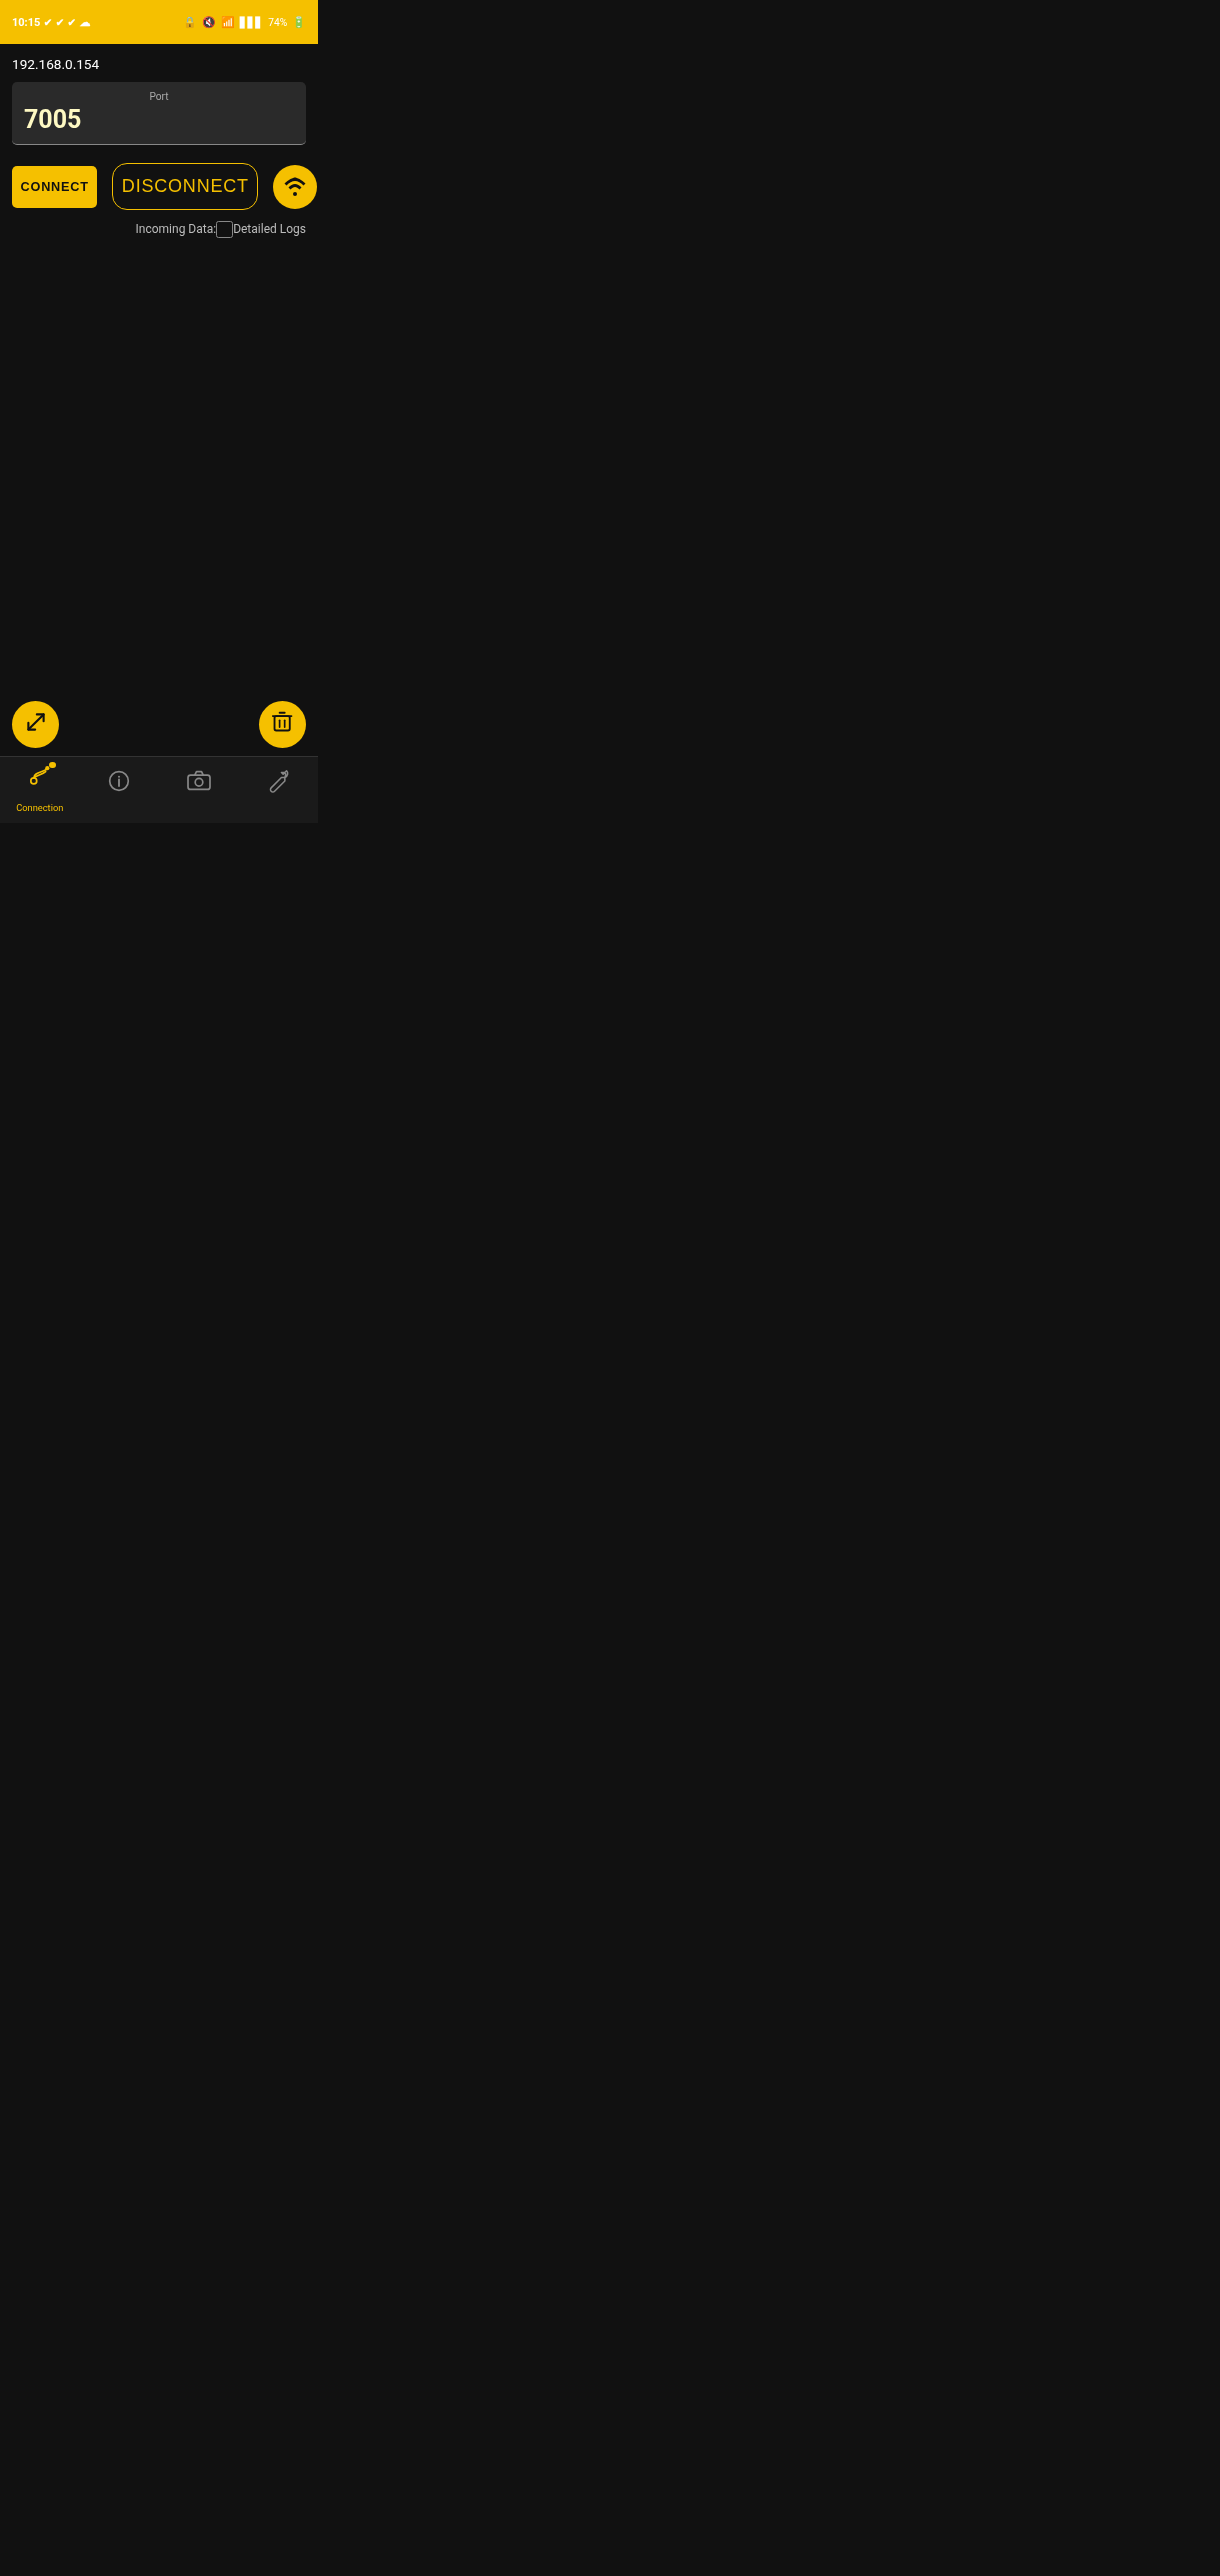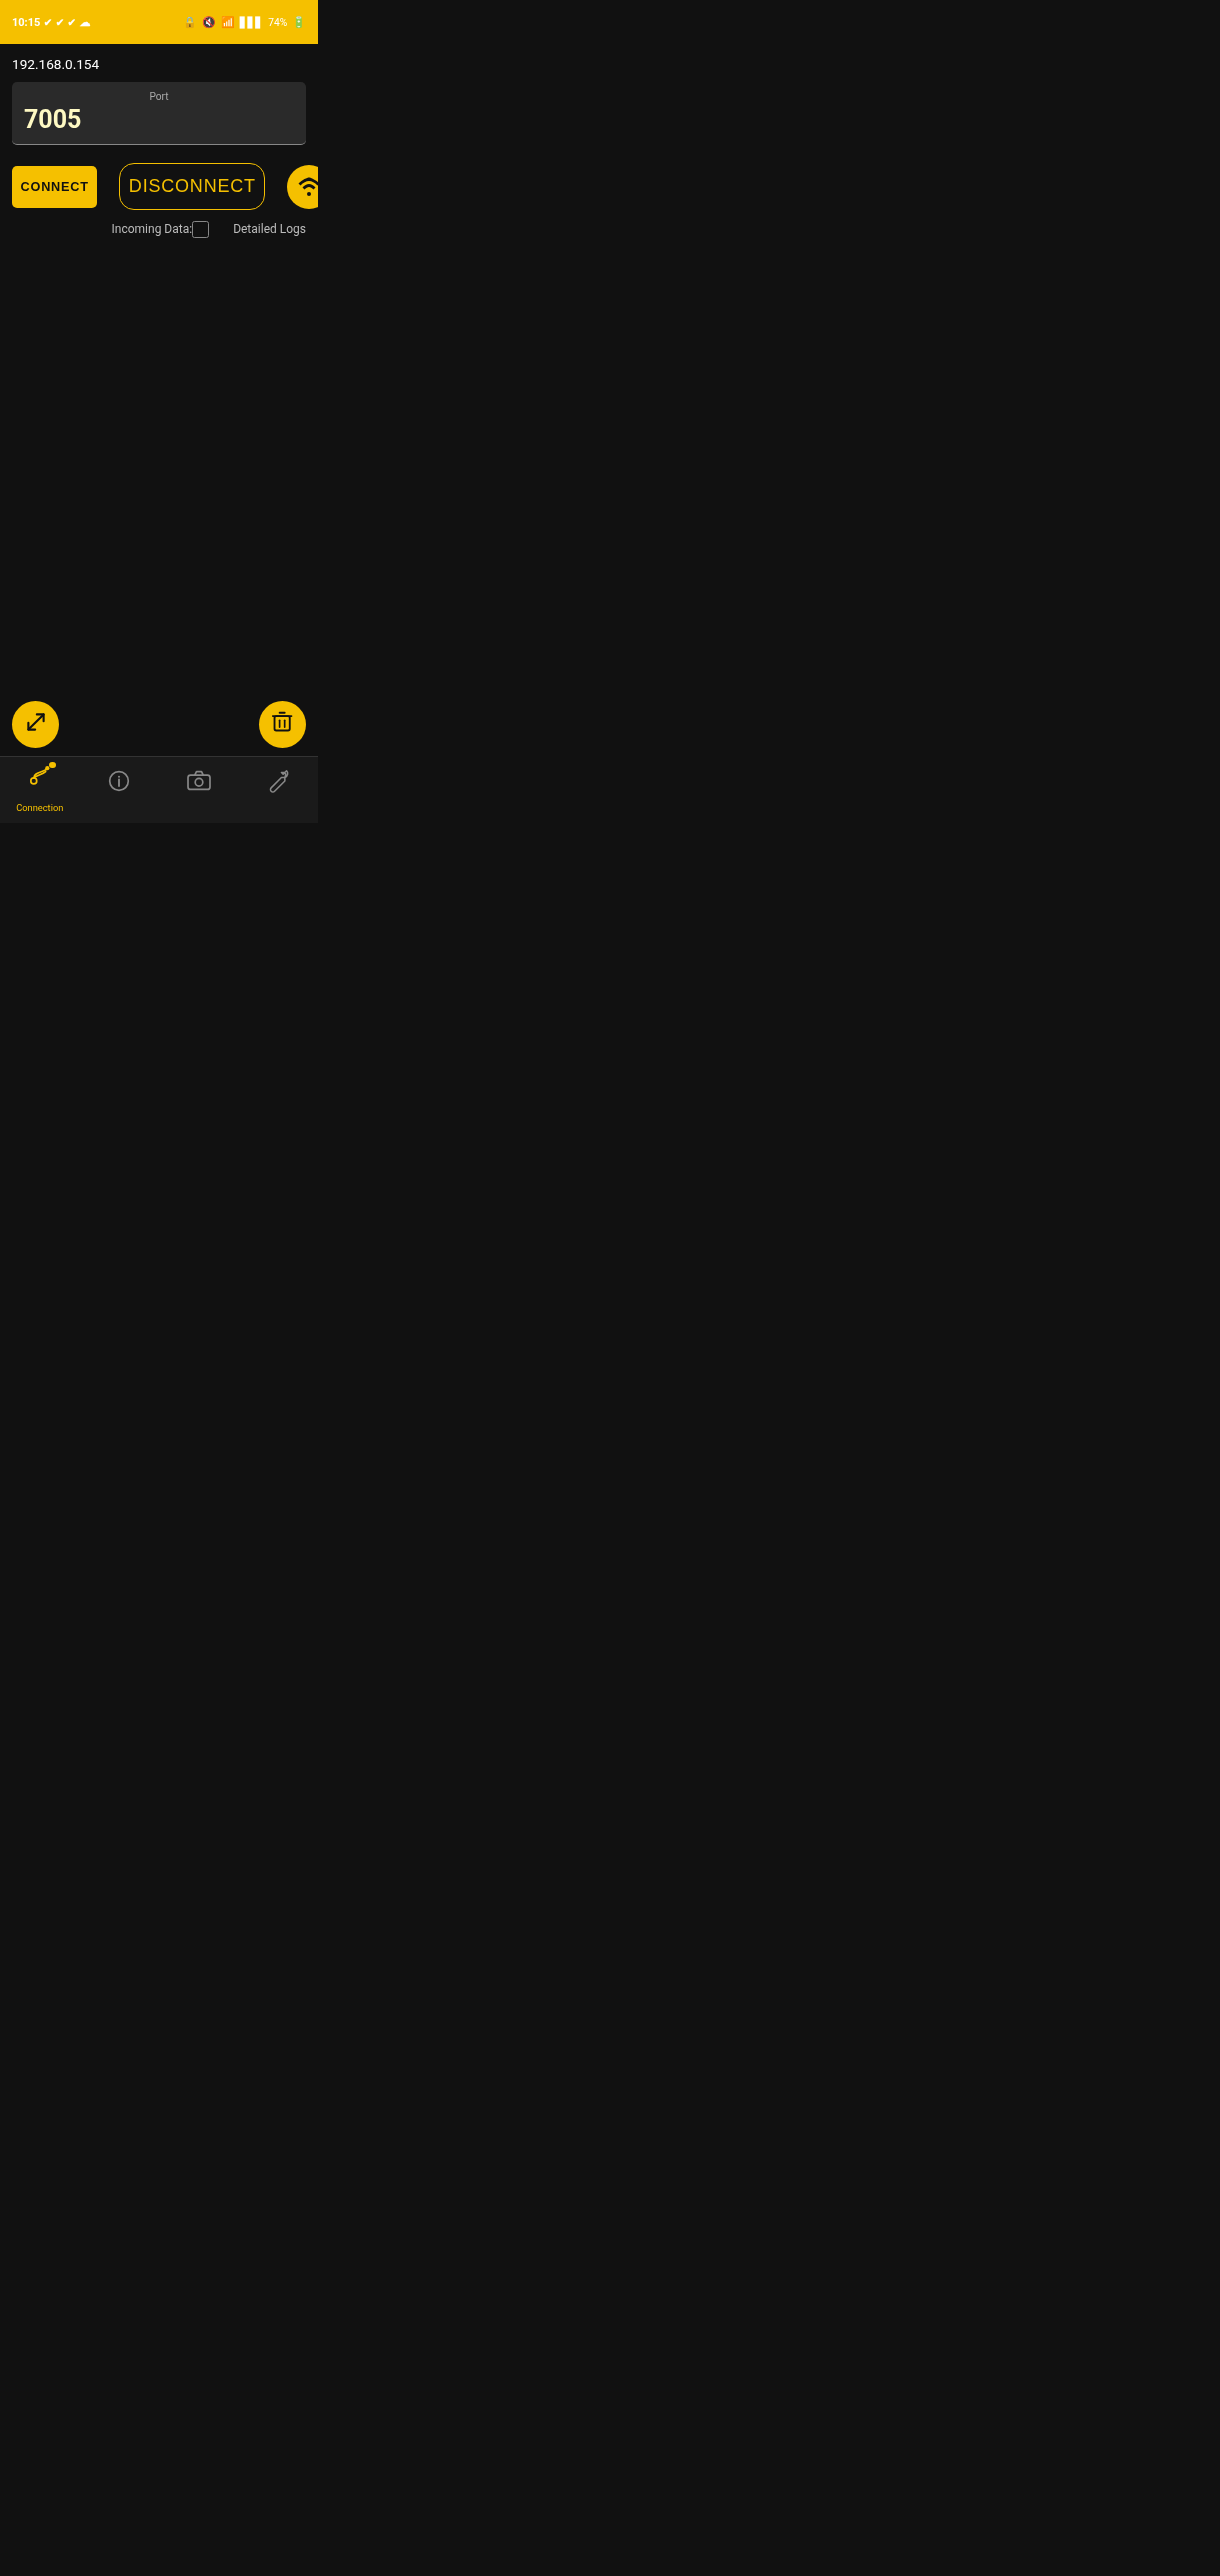--- a/index.html
+++ b/index.html
@@ -67,21 +67,21 @@
     .port-value {
       font-size: 25px;
       color: #fef9c3;
       font-weight: 700;
     }
 
     
     .buttons-row {
       display: flex;
       align-items: center;
-      gap: 22px;
+      gap: 15px;
       margin-bottom: 10.2px;
     }
     .btn-connect {
       flex: 1;
       background: #f5c000;
       border: none;
       border-radius: 5.1px;
       padding: 13.6px 8.5px;
       font-size: 12.7px;
       font-weight: bold;
@@ -146,21 +146,21 @@
       align-items: center;
       margin-bottom: 8.5px;
     }
     .incoming-label {
       font-size: 12px;
       color: #bbb;
     }
     .detailed-logs-row {
       display: flex;
       align-items: center;
-      gap: 24px;
+      gap: 0;
     }
     .checkbox-box {
       width: 17px;
       height: 17px;
       border: 1.7px solid #888;
       background: transparent;
       border-radius: 2.5px;
       display: inline-block;
       flex-shrink: 0;
       cursor: pointer;

